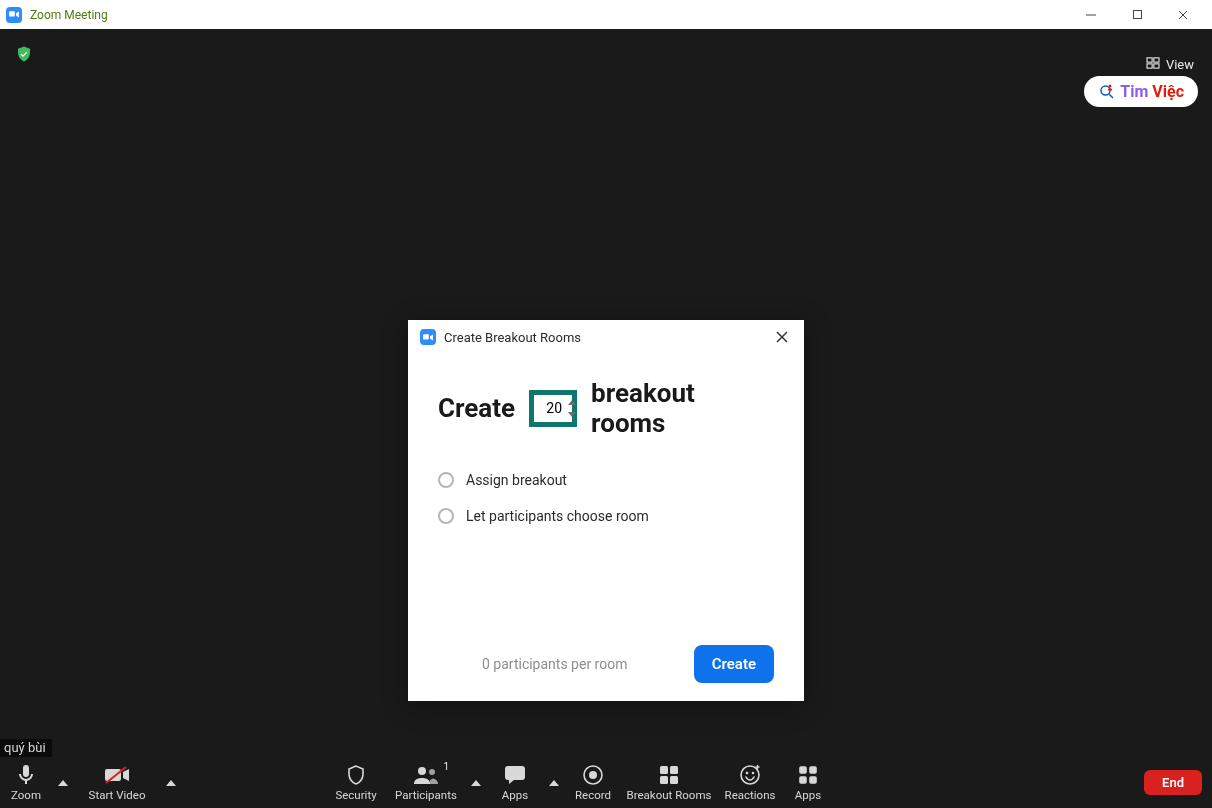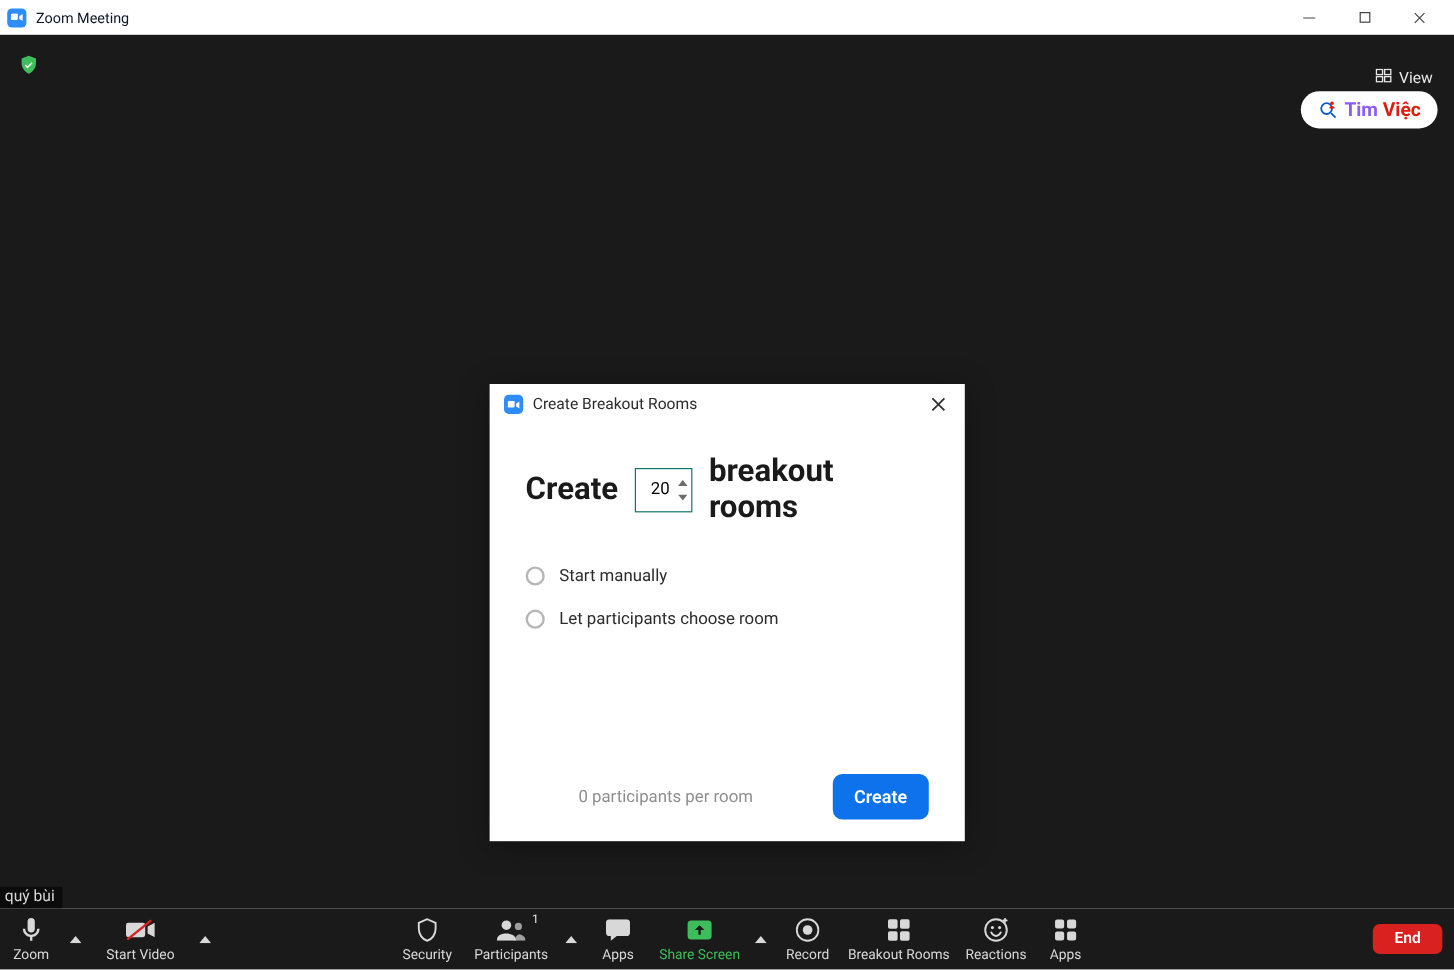--- a/index.html
+++ b/index.html
@@ -1,19 +1,19 @@
 <!DOCTYPE html>
 <html><head>
 <meta charset="utf-8">
 <style>
   * { box-sizing: border-box; margin: 0; padding: 0; font-family: -apple-system, BlinkMacSystemFont, "Segoe UI", Roboto, Arial, sans-serif; }
   html, body { width: 1212px; height: 808px; overflow: hidden; background: #fff; }
 
   
-  .titlebar { height: 29px; background: #fff; display: flex; align-items: center; padding: 0 6px; color: #0f172a; font-size: 12px; }
+  .titlebar { height: 29px; background: #fff; display: flex; align-items: center; padding: 0 6px; color: #4d7c0f; font-size: 12px; }
   .titlebar .zoom-app-icon { width: 16px; height: 16px; background: #2d8cff; border-radius: 4px; margin-right: 8px; display: flex; align-items: center; justify-content: center; }
   .titlebar .zoom-app-icon svg { width: 10px; height: 7px; fill: #fff; }
   .titlebar .spacer { flex: 1; }
   .winbtn { width: 46px; height: 29px; display: flex; align-items: center; justify-content: center; color: #444; }
   .winbtn svg { stroke: #444; fill: none; stroke-width: 1; }
 
   
   .meeting { position: relative; width: 100%; height: calc(808px - 29px - 51px); background: #1a1a1a; }
   .shield { position: absolute; top: 15px; left: 14px; width: 20px; height: 20px; display: flex; align-items: center; justify-content: center; }
   .shield svg { width: 18px; height: 18px; fill: #3ebd5c; }
@@ -33,21 +33,21 @@
   .dialog { position: absolute; top: 291px; left: 408px; width: 396px; height: 381px; background: #fff; display: flex; flex-direction: column; box-shadow: 0 4px 24px rgba(0,0,0,.35); }
   .dialog-header { height: 34px; display: flex; align-items: center; padding: 0 12px; font-size: 13px; color: #2b2b2b; }
   .dialog-header .zicon { width: 16px; height: 16px; background: #2d8cff; border-radius: 4px; margin-right: 8px; display: flex; align-items: center; justify-content: center; }
   .dialog-header .zicon svg { width: 10px; height: 7px; fill: #fff; }
   .dialog-header .dspacer { flex: 1; }
   .dialog-header .closebtn { width: 20px; height: 20px; display: flex; align-items: center; justify-content: center; }
   .dialog-header .closebtn svg { stroke: #333; stroke-width: 1.5; }
 
   .dialog-body { flex: 1; padding: 24px 30px 0 30px; }
   .create-line { display: flex; align-items: center; gap: 14px; font-size: 26px; font-weight: 700; color: #1a1a1a; margin-bottom: 34px; }
-  .room-count { width: 48px; height: 37px; border: 1px solid #0f766e; display: flex; align-items: center; font-size: 14px; font-weight: 400; position: relative; }
+  .room-count { width: 48px; height: 37px; border: 5px solid #0f766e; display: flex; align-items: center; font-size: 14px; font-weight: 400; position: relative; }
   .room-count input { width: 30px; border: none; outline: none; text-align: right; padding-right: 2px; font-size: 14px; height: 22px; }
   .room-count .spinners { display: flex; flex-direction: column; margin-left: auto; border-left: 1px solid transparent; }
   .room-count .spinners div { width: 14px; height: 12px; display: flex; align-items: center; justify-content: center; }
   .room-count .spinners svg { width: 8px; height: 5px; fill: #6d6d6d; }
 
   .radio-row { display: flex; align-items: center; gap: 12px; font-size: 14px; color: #2b2b2b; margin-bottom: 20px; cursor: pointer; }
   .radio { width: 16px; height: 16px; border: 2px solid #b6b6b6; border-radius: 50%; display: flex; align-items: center; justify-content: center; }
   .radio.selected { border-color: #0e72ed; }
   .radio.selected::after { content: ""; width: 8px; height: 8px; background: #0e72ed; border-radius: 50%; }
 
@@ -171,21 +171,21 @@
                   <path d="M4 5 0 0h8z"></path>
                 </svg>
               </div>
           </div>
         </div>
         <span>breakout rooms</span>
       </div>
 
       <div class="radio-row">
         <span class="radio"></span>
-        <span>Start manually</span>
+        <span>Assign breakout</span>
       </div>
       <div class="radio-row">
         <span class="radio"></span>
         <span>Let participants choose room</span>
       </div>
     </div>
 
     <div class="dialog-footer">
       <div class="perroom">0 participants per room</div>
       <div class="dfspacer"></div>
@@ -256,29 +256,20 @@
 
   <div class="tbitem w-chat">
     <div class="iconwrap">
       <svg width="20" height="18" viewBox="0 0 20 18">
           <path d="M3 0h14a3 3 0 0 1 3 3v8a3 3 0 0 1-3 3H9l-5 4v-4H3a3 3 0 0 1-3-3V3a3 3 0 0 1 3-3z"></path>
         </svg>
     </div>
     <span class="lbl">Apps</span>
   </div>
 
-  <div class="tbitem w-share green">
-    <div class="iconwrap">
-      <svg width="22" height="18" viewBox="0 0 22 18">
-          <rect x="1" y="1" width="20" height="16" rx="3"></rect>
-          <path fill="#1a1a1a" d="M11 5 7 9h3v4h2V9h3z"></path>
-        </svg>
-    </div>
-    <span class="lbl">Share Screen</span>
-  </div>
   <div class="chev w-chev">
       <svg viewBox="0 0 10 6">
         <path d="M5 0 10 6H0z"></path>
       </svg>
     </div>
 
   <div class="tbitem w-rec">
     <div class="iconwrap">
       <svg width="20" height="20" viewBox="0 0 20 20">
           <circle cx="10" cy="10" r="9" fill="none" stroke="#d8d8d8" stroke-width="1.6"></circle>

